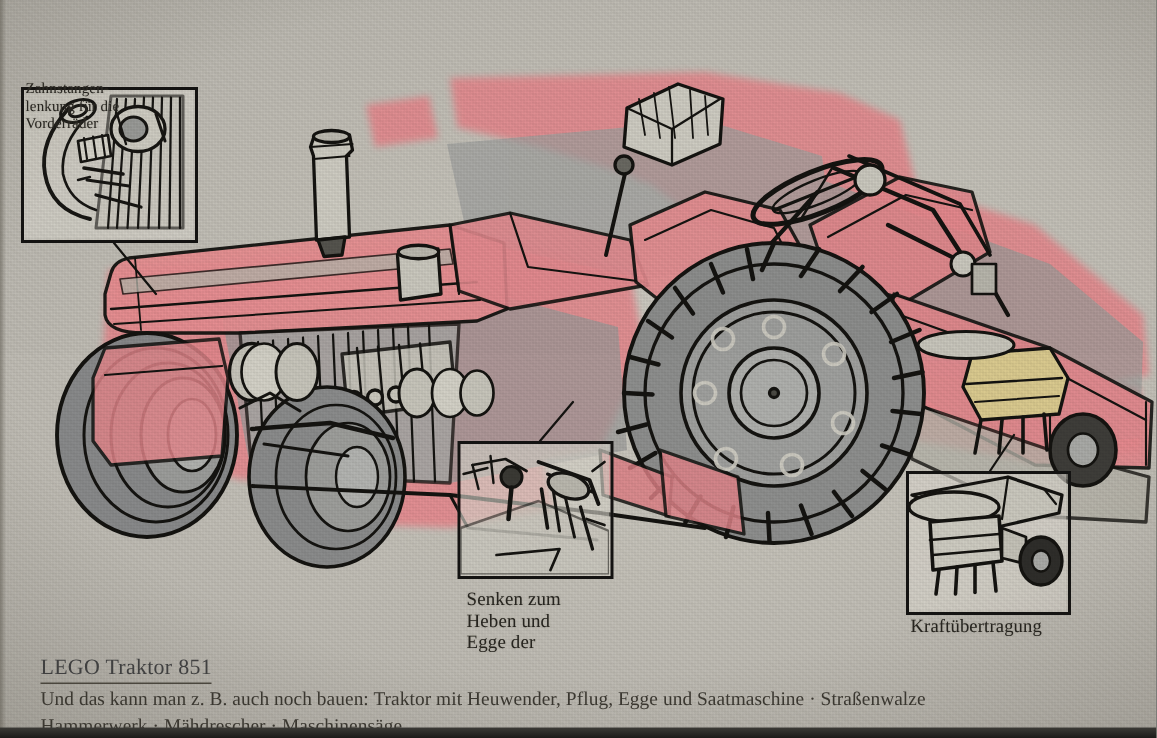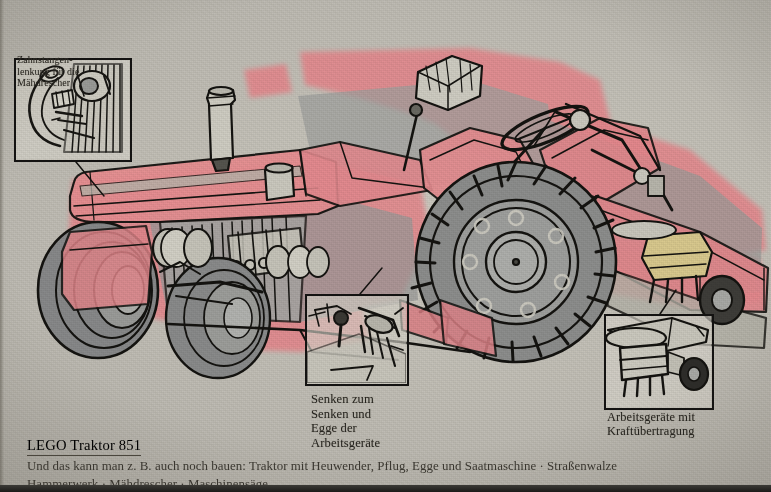--- a/index.html
+++ b/index.html
@@ -49,21 +49,21 @@
     font-family:"Liberation Serif", serif;
     line-height:1.16;
     letter-spacing:.1px;
     text-shadow:0 0 1px rgba(120,115,100,.45);
   }
   #cap-steering{left:17px;top:6px;font-size:10px;width:130px;margin-top:48px;}
   #cap-lever{left:311px;top:392px;font-size:12.6px;width:110px;}
   #cap-implement{left:607px;top:410px;font-size:12.4px;width:160px;}
   #title{
     position:absolute;left:27px;top:437px;
-    font-size:14.6px;color:#000000;
+    font-size:14.6px;color:#404040;
     border-bottom:1px solid #4a463d;
     padding-bottom:1px;
     letter-spacing:.2px;
   }
   #blurb{
     position:absolute;left:27px;top:457px;width:730px;
     font-size:12.9px;color:#3a3730;line-height:1.42;
     letter-spacing:.05px;
   }
   .insetbox{
@@ -434,32 +434,30 @@
       </g>
     </svg>
   </div>
 
   <div class="grain"></div>
   <div class="vign"></div>
 
   <div class="cap" id="cap-steering">
     <div>Zahnstangen-</div>
     <div>lenkung für die</div>
-    <div>Mähdrescher</div>
+    <div>Vorderräder</div>
   </div>
 
   <div class="cap" id="cap-lever">
     <div>Senken zum</div>
-    <div>Senken und</div>
+    <div>Heben und</div>
     <div>Egge der</div>
-    <div>Arbeitsgeräte</div>
   </div>
 
   <div class="cap" id="cap-implement">
-    <div>Arbeitsgeräte mit</div>
     <div>Kraftübertragung</div>
   </div>
 
   <div id="title">LEGO Traktor 851</div>
 
   <div id="blurb">
     <div>Und das kann man z. B. auch noch bauen: Traktor mit Heuwender, Pflug, Egge und Saatmaschine · Straßenwalze</div>
     <div>Hammerwerk · Mähdrescher · Maschinensäge</div>
   </div>
 

